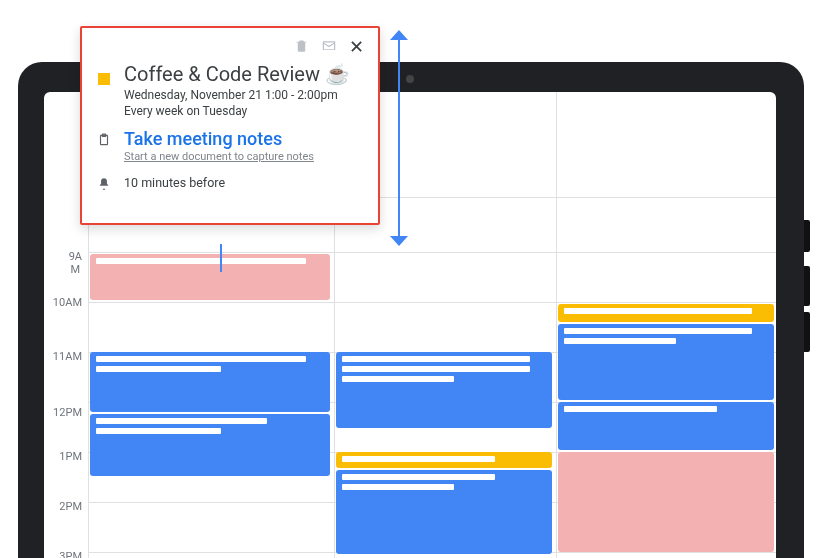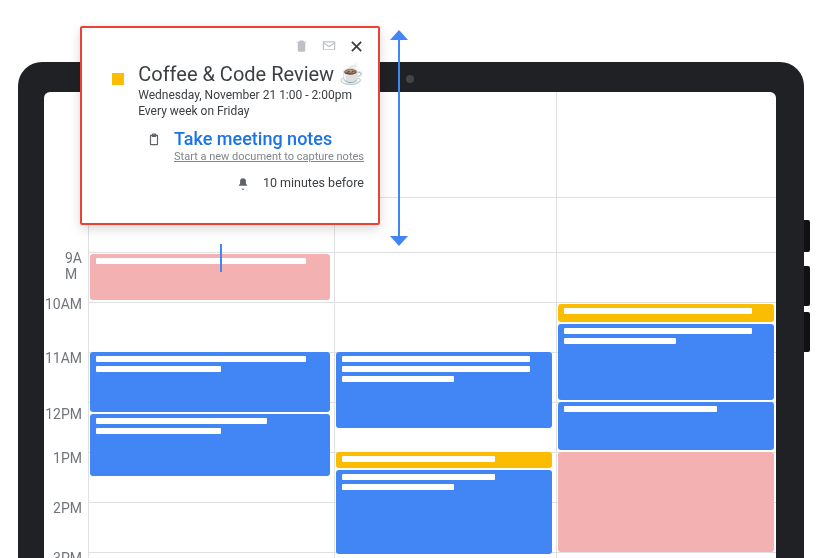--- a/index.html
+++ b/index.html
@@ -58,23 +58,23 @@
   .time-gutter {
     position: absolute;
     left: 0;
     top: 0;
     width: 44px;
     height: 100%;
   }
   .time-label {
     position: absolute;
     right: 6px;
-    font-size: 14px;
+    font-size: 11px;
     color: #70757a;
-    text-align: left;
+    text-align: center;
   }
 
   .grid {
     position: absolute;
     left: 44px;
     top: 0;
     right: 0;
     height: 100%;
   }
   .hline {
@@ -139,21 +139,20 @@
     cursor: pointer;
     font-size: 16px;
     line-height: 1;
   }
   .popup-actions .close { color: #3c4043; font-weight: 400; font-size: 18px; }
   .popup-row {
     display: flex;
     align-items: flex-start;
     gap: 12px;
     margin-bottom: 10px;
-    justify-content: flex-end;
   }
   .row-icon {
     width: 16px;
     display: flex;
     justify-content: center;
     padding-top: 4px;
     color: #5f6368;
     flex-shrink: 0;
   }
   .sq {
@@ -329,21 +328,21 @@
     <span class="ic close">✕</span>
   </div>
 
   <div class="popup-row">
     <div class="row-icon">
         <div class="sq"></div>
       </div>
     <div>
       <div class="ev-title">Coffee &amp; Code Review ☕</div>
       <div class="ev-sub">Wednesday, November 21    1:00 - 2:00pm</div>
-      <div class="ev-sub">Every week on Friday</div>
+      <div class="ev-sub">Every week on Tuesday</div>
     </div>
   </div>
 
   <div class="popup-row">
     <div class="row-icon">
       <svg width="14" height="16" viewBox="0 0 24 24" fill="none" stroke="currentColor" stroke-width="2">
           <rect x="6" y="4" width="12" height="16" rx="1"></rect>
           <rect x="9" y="2" width="6" height="4" rx="1"></rect>
         </svg>
     </div>

